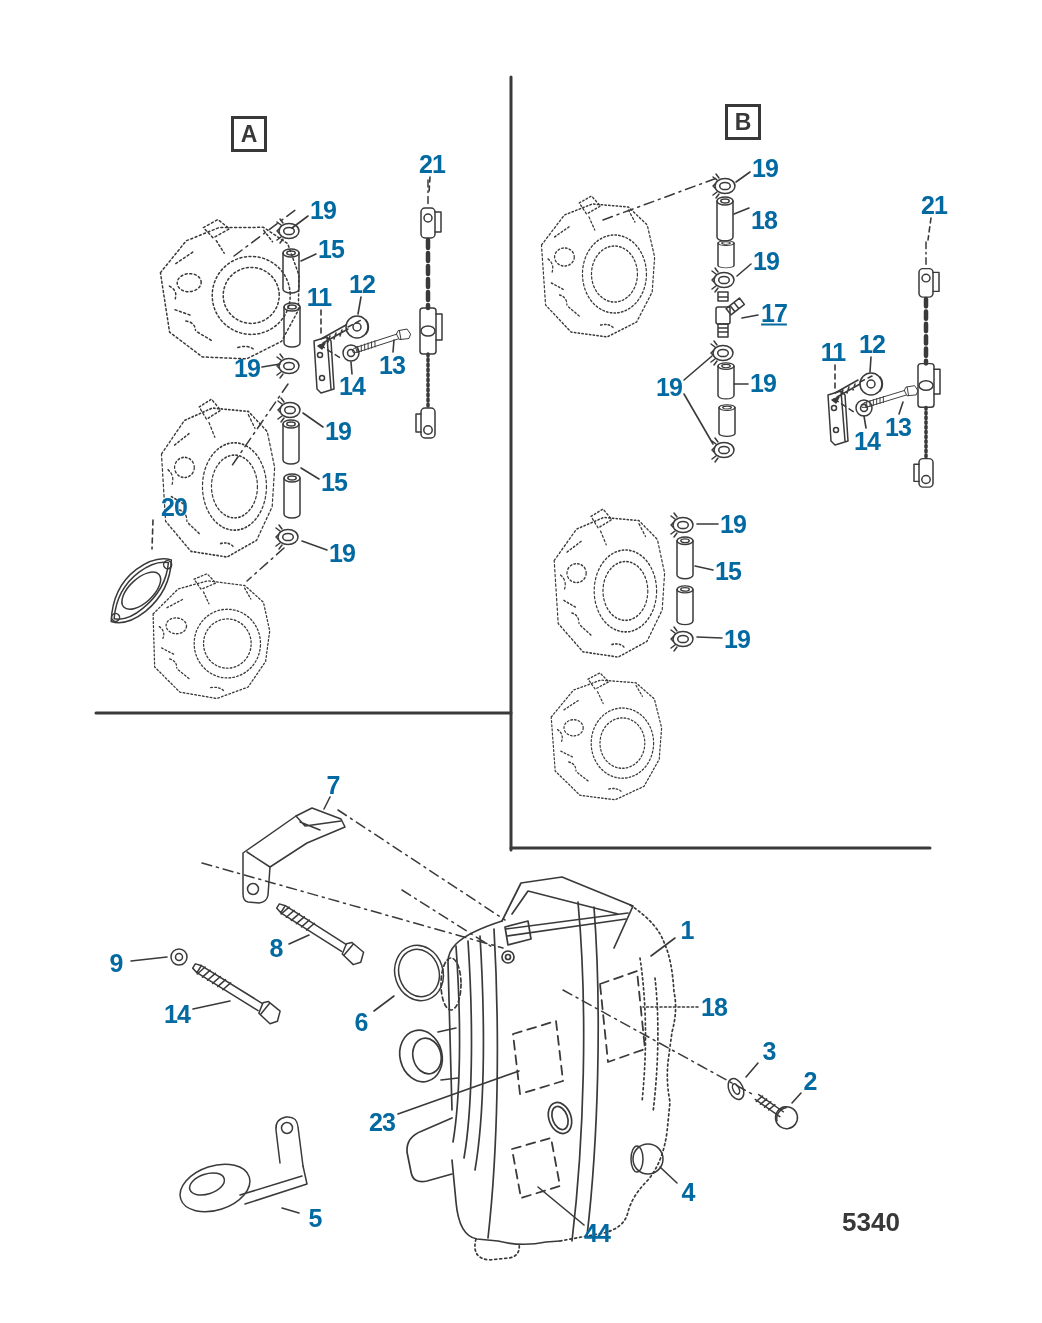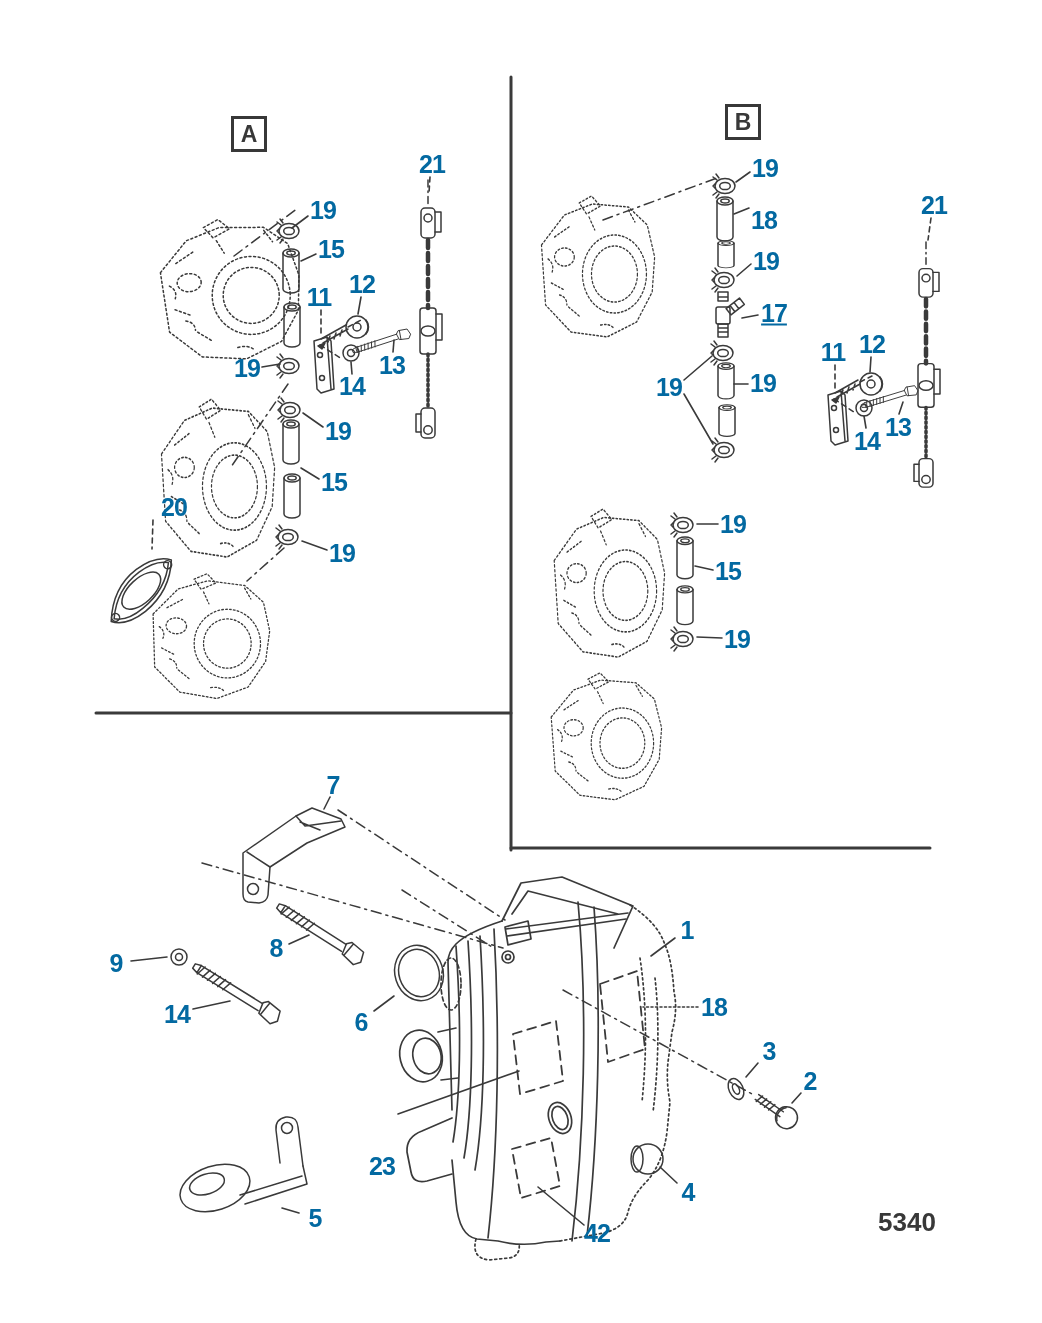--- a/index.html
+++ b/index.html
@@ -6,21 +6,21 @@
   .stage{position:relative;width:1042px;height:1323px;background:#ffffff;overflow:hidden;
          font-family:"Liberation Sans",sans-serif;}
   .stage svg{position:absolute;left:0;top:0;}
   #labels{position:absolute;left:0;top:0;width:100%;height:100%;pointer-events:none;}
   .callout{position:absolute;transform:translate(-50%,-50%);
            font:700 25px "Liberation Sans",sans-serif;color:#0369a1;letter-spacing:-1px;white-space:nowrap;}
   .section-box{position:absolute;transform:translate(-50%,-50%);width:30px;height:30px;
            border:3px solid #383838;display:flex;align-items:center;justify-content:center;
            font:700 23px "Liberation Sans",sans-serif;color:#383838;background:#fff;}
   #code{position:absolute;left:871px;top:1222px;transform:translate(-50%,-50%);
-           font:700 26px "Liberation Sans",sans-serif;color:#383838;margin-left:36px;}
+           font:700 26px "Liberation Sans",sans-serif;color:#383838;}
 </style>
 </head>
 <body>
 
 <div class="stage">
 
 <svg width="1042" height="1323" viewBox="0 0 1042 1323" stroke="#3a3a3a" fill="none" stroke-width="1.5" stroke-linecap="round" stroke-linejoin="round">
 
   <defs>
     <g id="carb" stroke-dasharray="2 2.6">
@@ -350,23 +350,23 @@
       <div class="callout" style="left: 737px; top: 639px;">19</div>
       <div class="callout" style="left: 333px; top: 785px;">7</div>
       <div class="callout" style="left: 276px; top: 948px;">8</div>
       <div class="callout" style="left: 116px; top: 963px;">9</div>
       <div class="callout" style="left: 177px; top: 1014px;">14</div>
       <div class="callout" style="left: 361px; top: 1022px;">6</div>
       <div class="callout" style="left: 687px; top: 930px;">1</div>
       <div class="callout" style="left: 714px; top: 1007px;">18</div>
       <div class="callout" style="left: 769px; top: 1051px;">3</div>
       <div class="callout" style="left: 810px; top: 1081px;">2</div>
-      <div class="callout" style="left: 382px; top: 1166px; text-align: center;">23</div>
+      <div class="callout" style="left: 382px; top: 1122px; text-align: center;">23</div>
       <div class="callout" style="left: 688px; top: 1192px;">4</div>
-      <div class="callout" style="left: 597px; top: 1233px;">42</div>
+      <div class="callout" style="left: 597px; top: 1233px;">44</div>
       <div class="callout" style="left: 315px; top: 1218px;">5</div>
       <div class="section-box" style="left: 249px; top: 134px;">A</div>
       <div class="section-box" style="left: 743px; top: 122px;">B</div>
     </div>
 
 <div id="code">5340</div>
 
 </div>
 
 </body></html>

